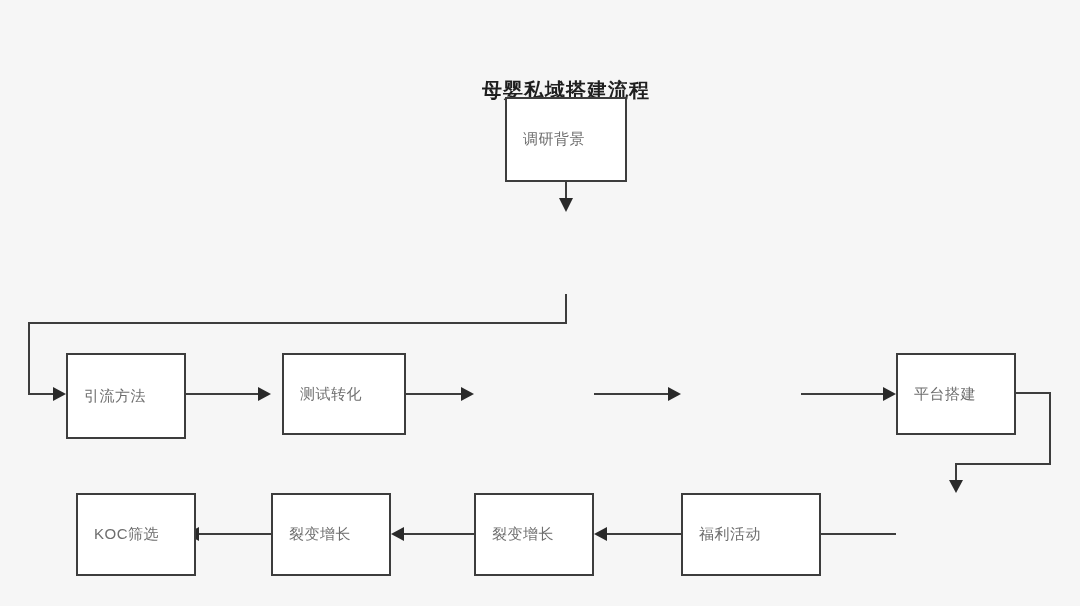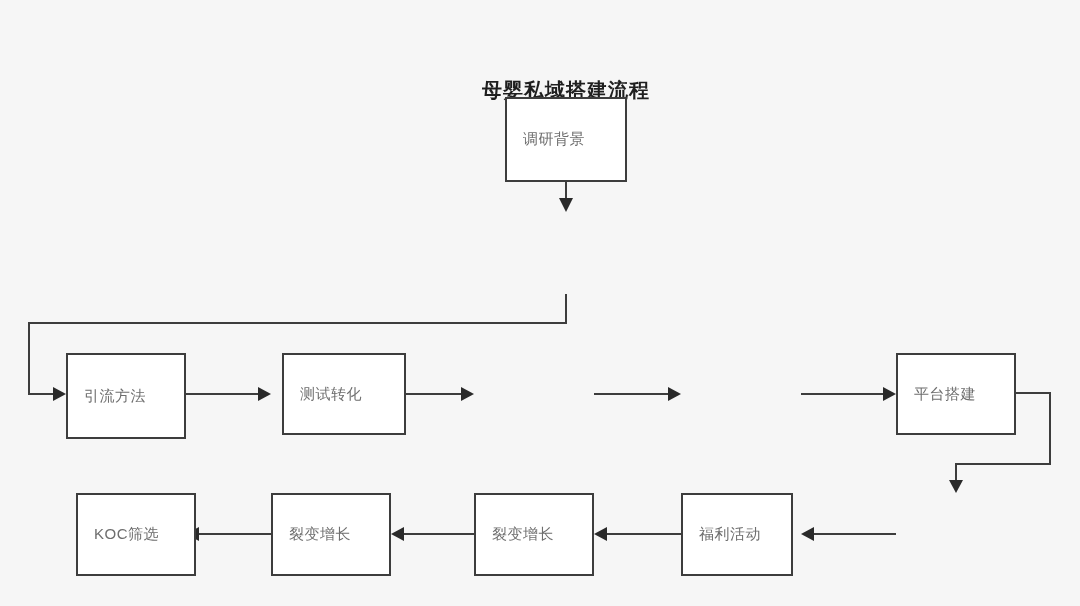--- a/index.html
+++ b/index.html
@@ -150,17 +150,17 @@
 
   <div class="node" style="left:76px;top:493px;width:120px;height:83px">
     <span class="node-label">KOC筛选</span>
   </div>
   <div class="node" style="left:271px;top:493px;width:120px;height:83px">
     <span class="node-label">裂变增长</span>
   </div>
   <div class="node" style="left:474px;top:493px;width:120px;height:83px">
     <span class="node-label">裂变增长</span>
   </div>
-  <div class="node" style="left:681px;top:493px;width:112px;height:83px">
+  <div class="node" style="left:681px;top:493px;width:140px;height:83px">
     <span class="node-label">福利活动</span>
   </div>
 
 </div>
 
 </body></html>

